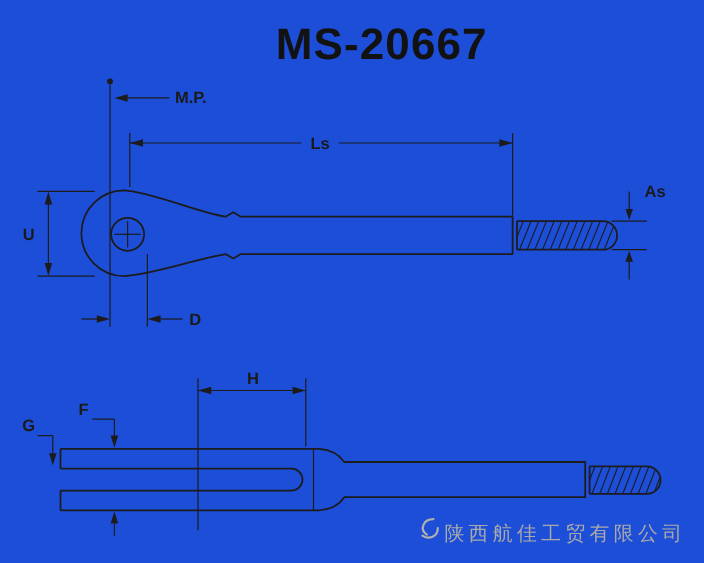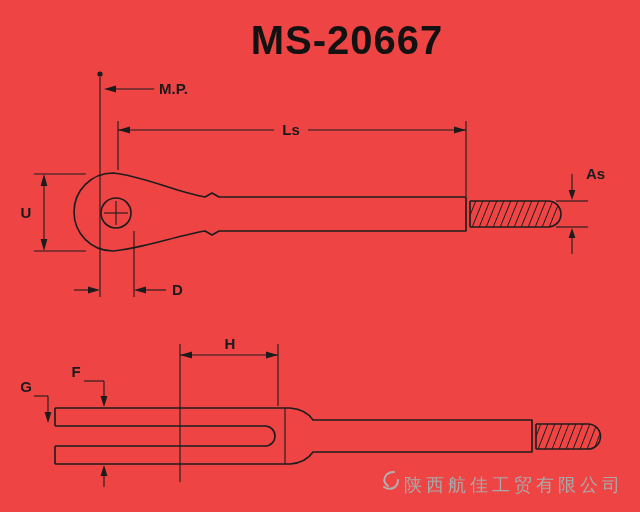--- a/index.html
+++ b/index.html
@@ -1,16 +1,16 @@
 <!DOCTYPE html>
 <html><head>
 <meta charset="utf-8">
 <style>
   html,body{margin:0;padding:0;background:#ffffff;}
-  .page{position:relative;width:640px;height:512px;background:#ef4444;overflow:hidden;
+  .page{position:relative;width:640px;height:512px;background:#1d4ed8;overflow:hidden;
         font-family:"Liberation Sans",sans-serif;}
   svg{position:absolute;inset:0;}
   .outline{stroke:#1c1c1c;stroke-width:1.6;fill:none;stroke-linejoin:round;}
   .thin{stroke:#1c1c1c;stroke-width:1.1;fill:none;}
   .hatch{stroke:#1c1c1c;stroke-width:1;fill:none;}
   .arrow{fill:#1c1c1c;stroke:none;}
   .dot{fill:#1c1c1c;stroke:none;}
   .title-text{font-size:40px;font-weight:700;letter-spacing:1px;fill:#121212;}
   .dim-label{font-size:15px;font-weight:700;fill:#1a1a1a;}
   .wm-text{font-size:18px;letter-spacing:4px;fill:#a9a9a9;}

